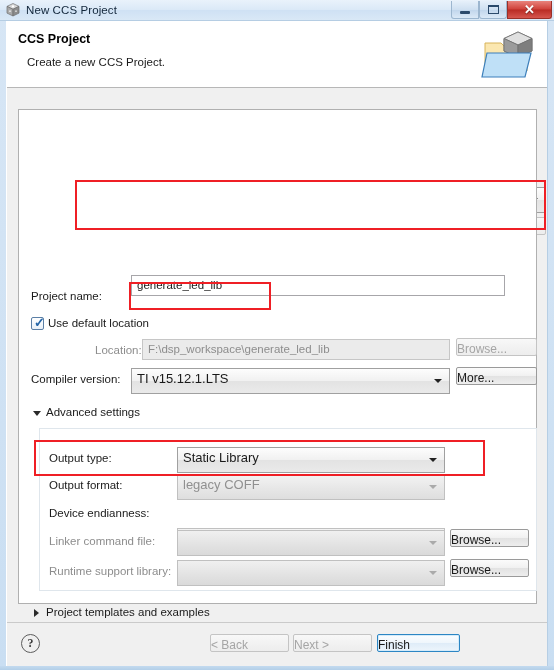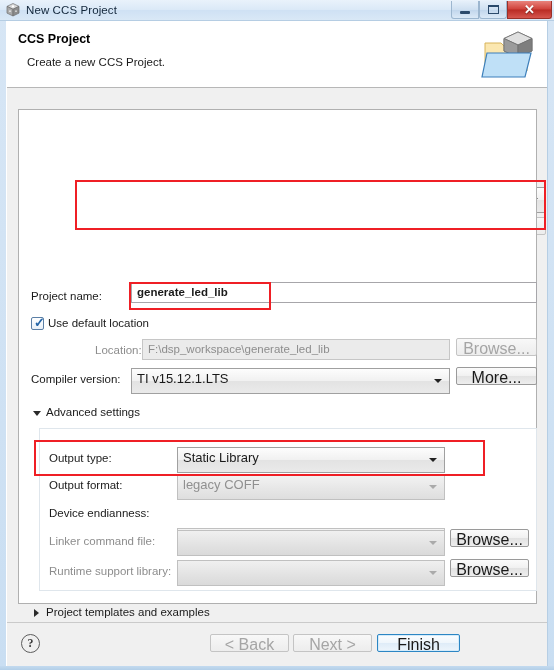--- a/index.html
+++ b/index.html
@@ -204,23 +204,23 @@
 
   
   .btn {
     position: absolute;
     box-sizing: border-box;
     height: 18px;
     border: 1px solid #9a9a9a;
     border-radius: 2px;
     background: linear-gradient(180deg, #fbfbfb 0%, #f1f1f1 48%, #e2e2e2 52%, #eeeeee 100%);
     font-family: "Liberation Sans", sans-serif;
-    font-size: 16px;
-    color: #1a1a1a;
-    text-align: center;
+    font-size: 12px;
+    color: #1a1a1a;
+    text-align: left;
     line-height: 20px;
     cursor: default;
     white-space: nowrap;
   }
   .btn.disabled {
     color: #a5a5a5;
     border-color: #c4c4c4;
     background: linear-gradient(180deg, #f8f8f8 0%, #f2f2f2 50%, #ededed 100%);
   }
   .btn.default {
@@ -426,21 +426,21 @@
               <circle cx="10.5" cy="2.2" r="1.8" fill="#f5d24a" stroke="#c9a222" stroke-width="0.6"></circle>
             </svg>
           </span>
           <span>C28XX [C2000]</span>
         </div>
       </div>
 
       <div class="tabpanel"></div>
 
       <div class="lbl" style="left:24px; top:202px;">Project name:</div>
-      <div class="tbox" style="left:124px; top:194px; width:406px;font-weight:bold;">
+      <div class="tbox" style="left:124px; top:187px; width:374px;">
         <span>generate_led_lib</span>
       </div>
 
       <div class="chk" style="left:24px; top:229px;">
         <span class="tick">✓</span>
       </div>
       <div class="lbl" style="left:41px; top:229px;">Use default location</div>
 
       <div class="lbl dim" style="left:88px; top:256px;">Location:</div>
       <div class="tbox disabled" style="left:135px; top:251px; width:308px;">

